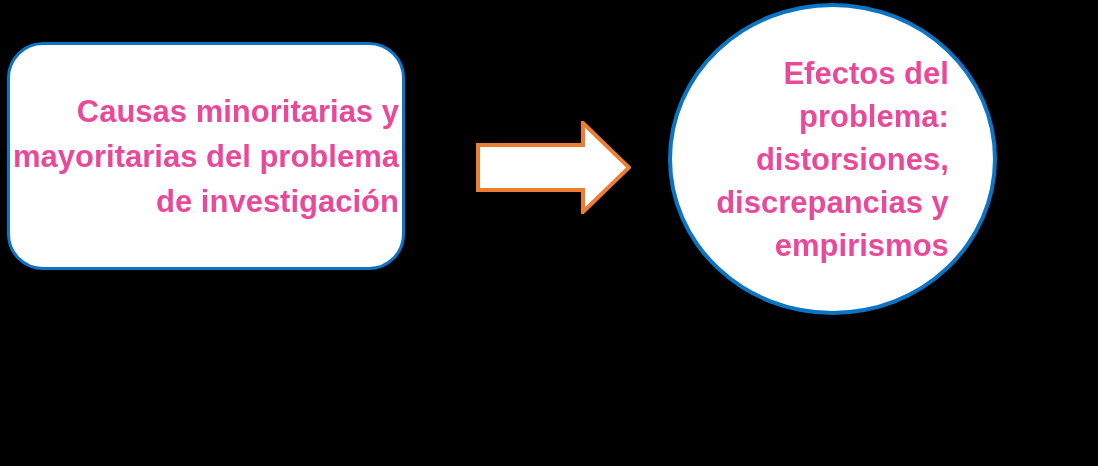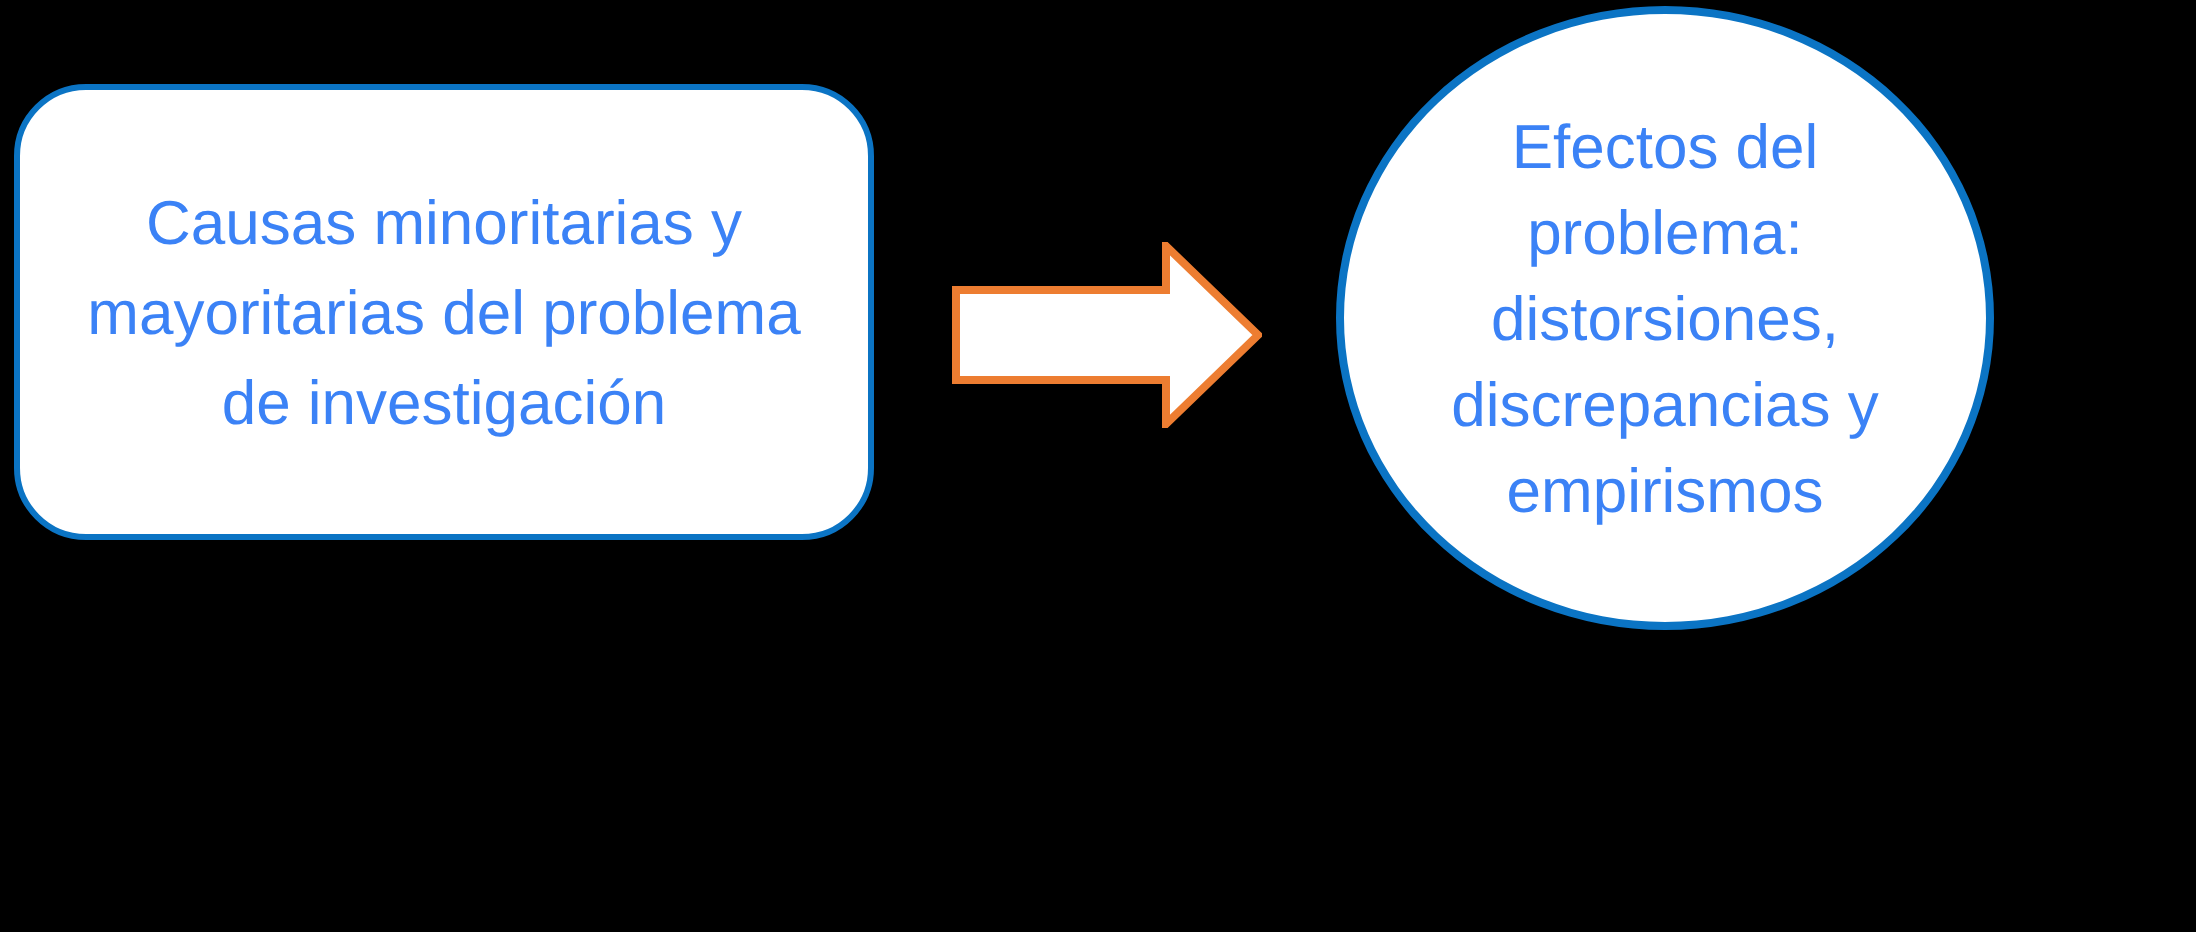--- a/index.html
+++ b/index.html
@@ -10,28 +10,29 @@
   .canvas {
     position: relative;
     width: 1098px;
     height: 466px;
     background: #000000;
     overflow: hidden;
     font-family: "Liberation Sans", sans-serif;
   }
   .shape-text {
     white-space: pre-line;
-    text-align: center;
-    color: #3b82f6;
+    text-align: right;
+    color: #ec4899;
+    font-weight: bold;
   }
   .causes-box {
     position: absolute;
     left: 7px;
     top: 42px;
-    width: 430px;
+    width: 398px;
     height: 228px;
     box-sizing: border-box;
     background: #ffffff;
     border: 3px solid #0b74c4;
     border-radius: 36px;
     display: flex;
     align-items: center;
     justify-content: center;
   }
   .causes-box .shape-text {

